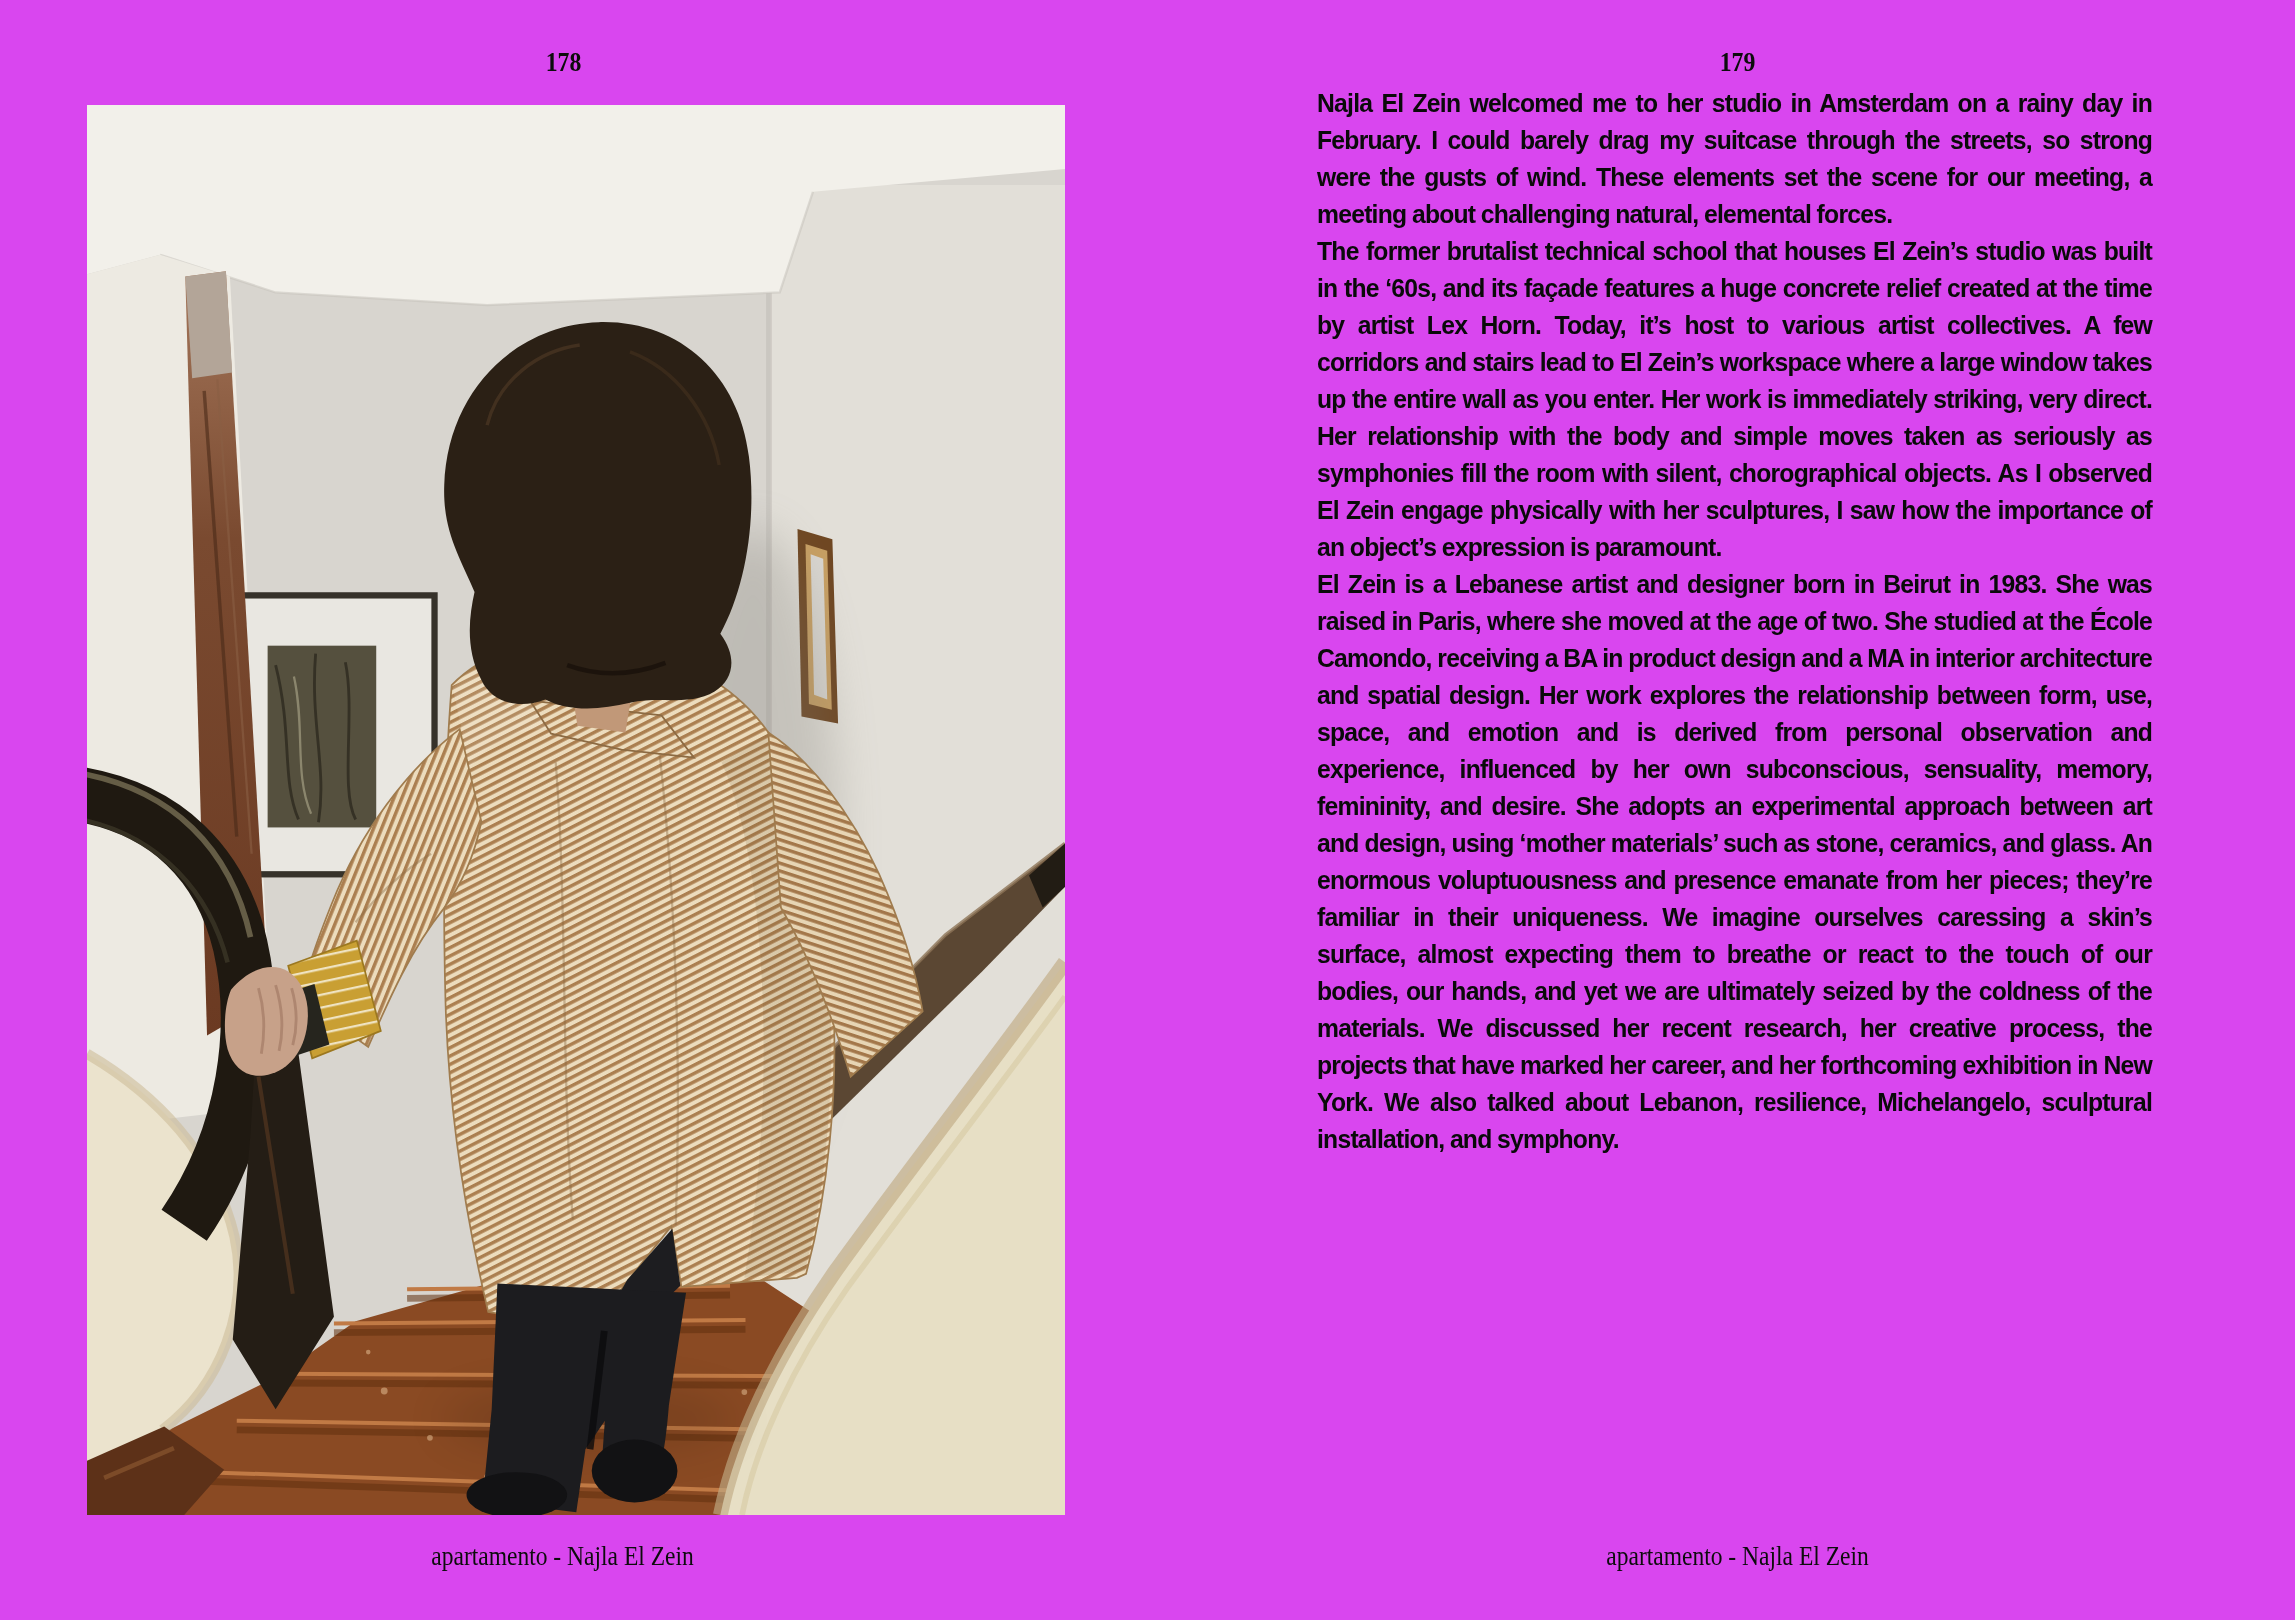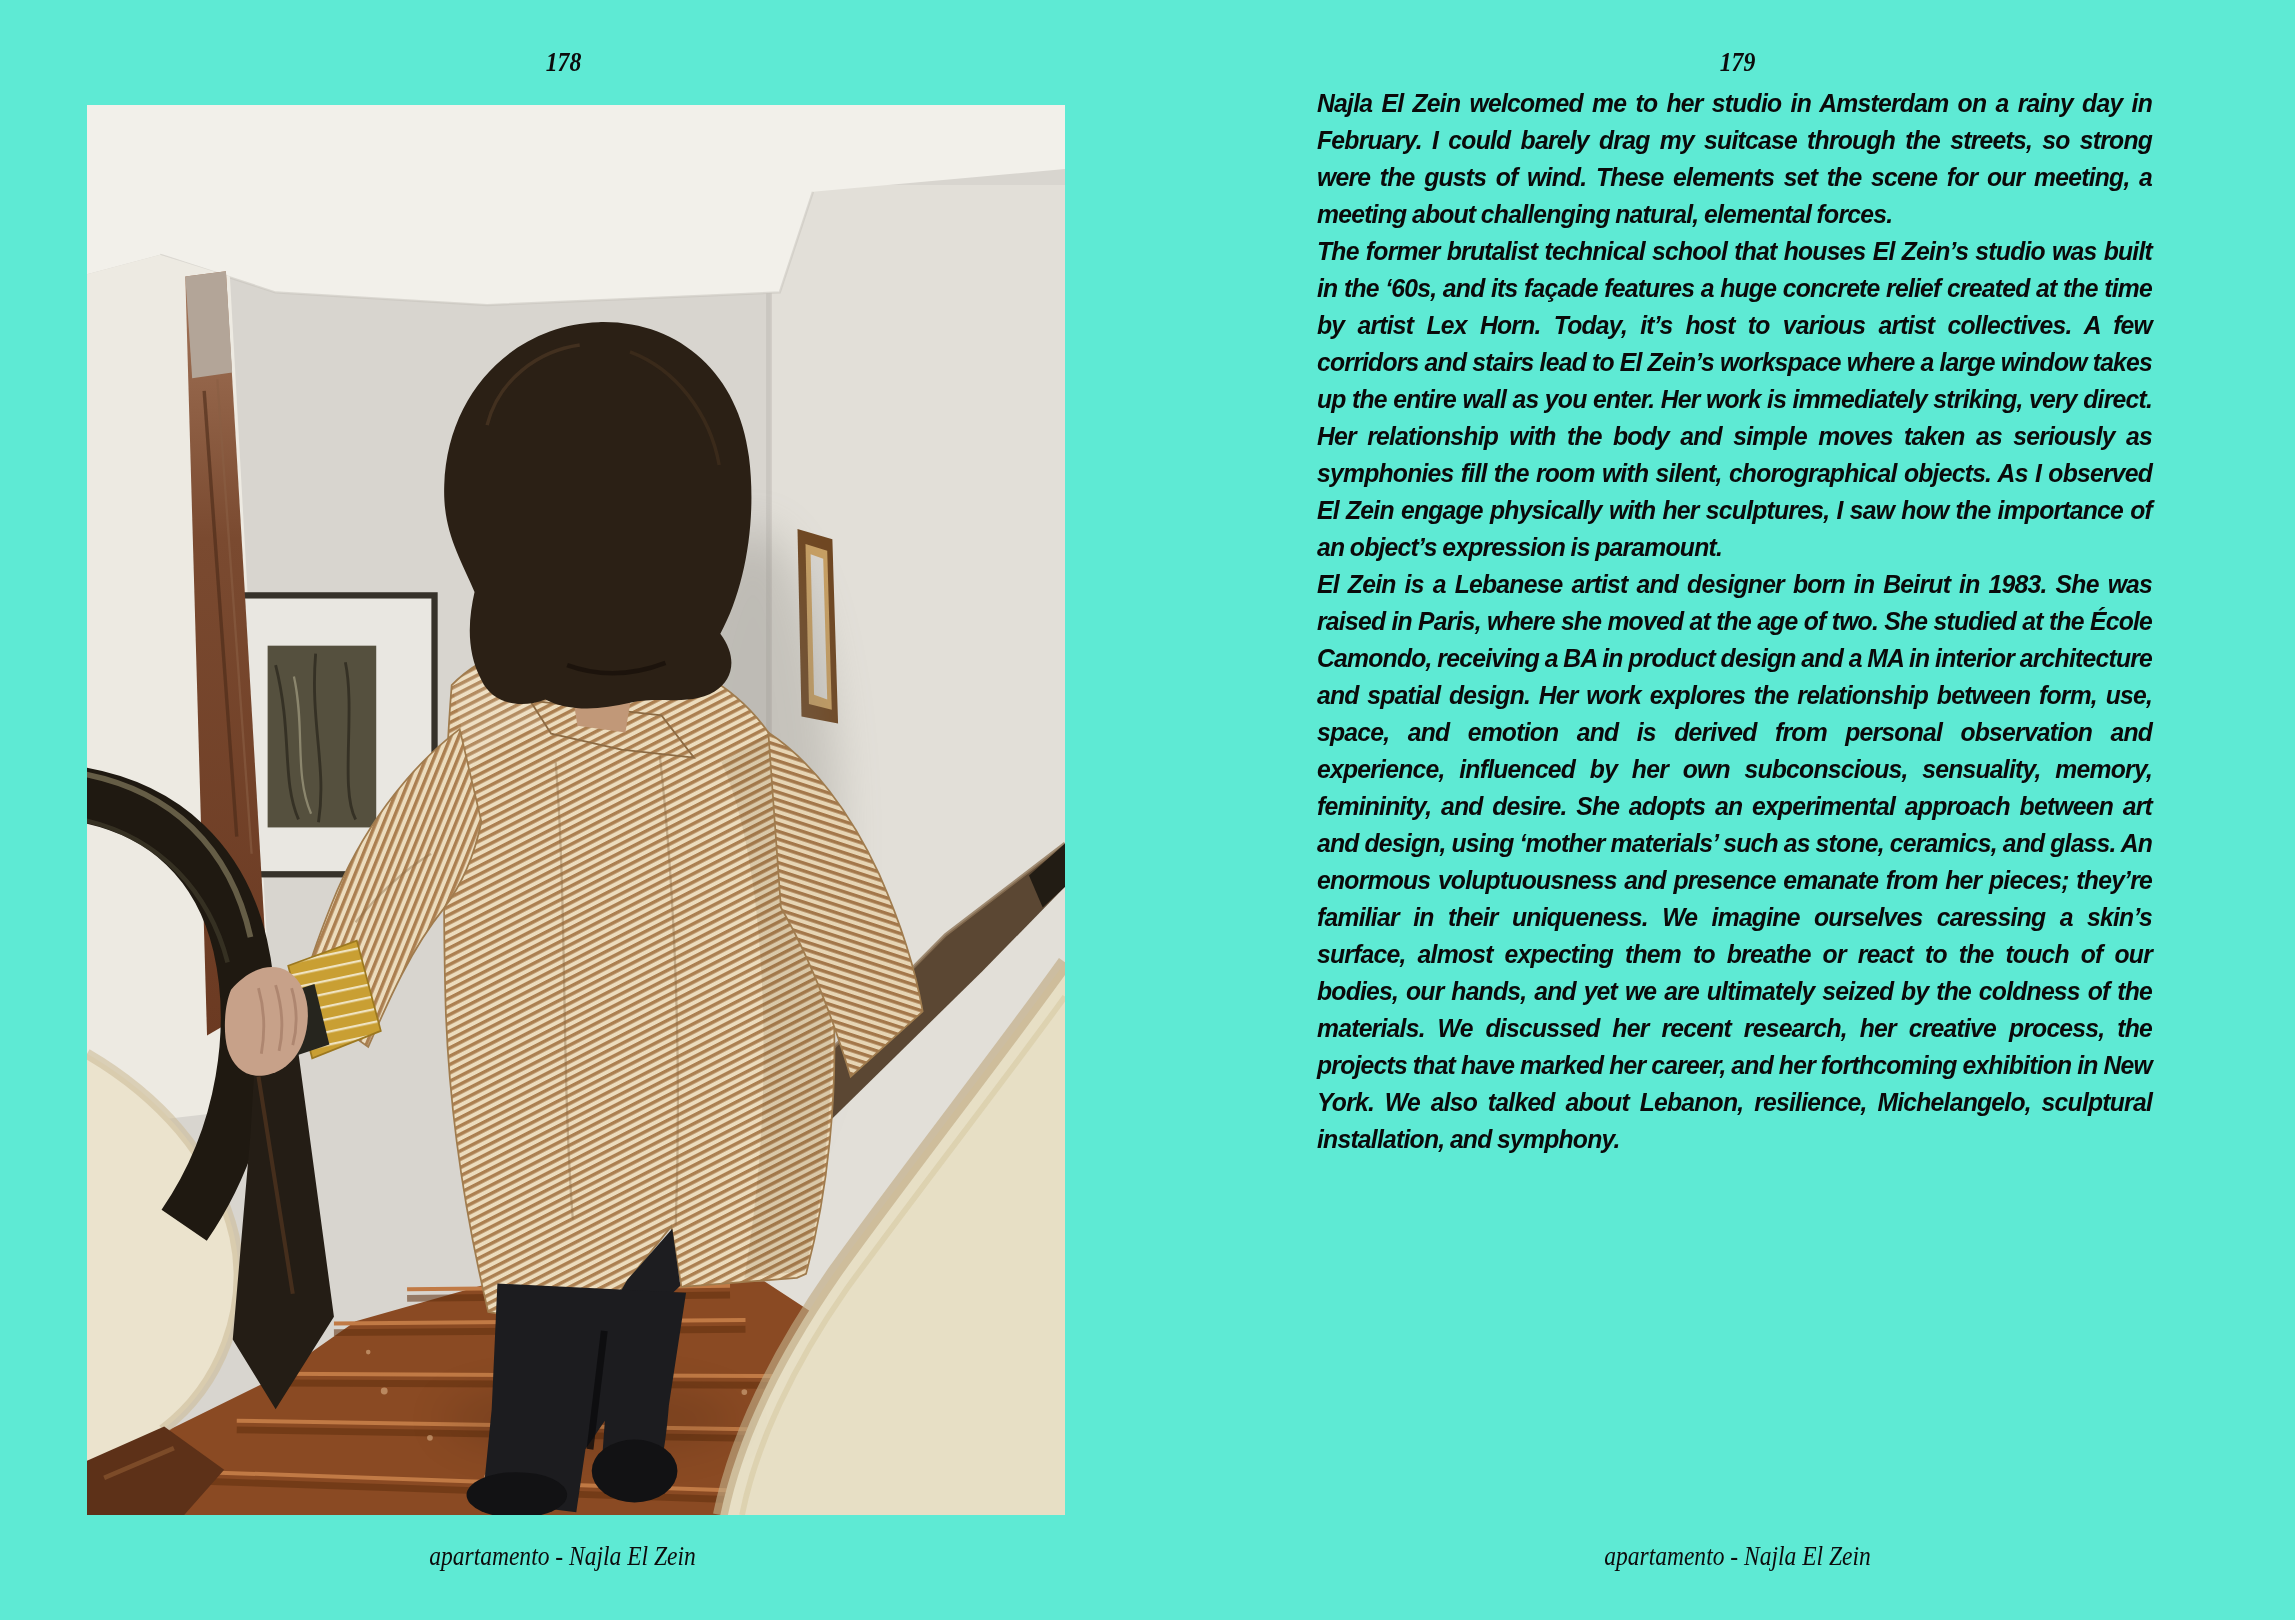--- a/index.html
+++ b/index.html
@@ -1,17 +1,17 @@
 <!DOCTYPE html>
 <html style="font-size:9.1px"><head>
 <meta charset="utf-8">
 <style>
   html,body{margin:0;padding:0;background:#ffffff;overflow:hidden;}
   body{width:2295px;height:1620px;position:relative;font-family:"Liberation Serif",serif;color:#0d0d0d;}
-  .spread{position:absolute;inset:0;background:#5eead4;font-style:italic;}
+  .spread{position:absolute;inset:0;background:#d946ef;}
   .page{position:absolute;top:0;height:1620px;}
   .page-left{left:0;width:1147px;}
   .page-right{left:1147px;width:1148px;}
 
   .page-number{position:absolute;top:47px;width:229px;text-align:center;
     font-family:"Liberation Serif",serif;font-size:27px;font-weight:600;
     transform:scaleX(.88);letter-spacing:0px;color:#0c0c0c;}
   .page-number.pn-left{left:449px;}
   .page-number.pn-right{left:476px;}
 

